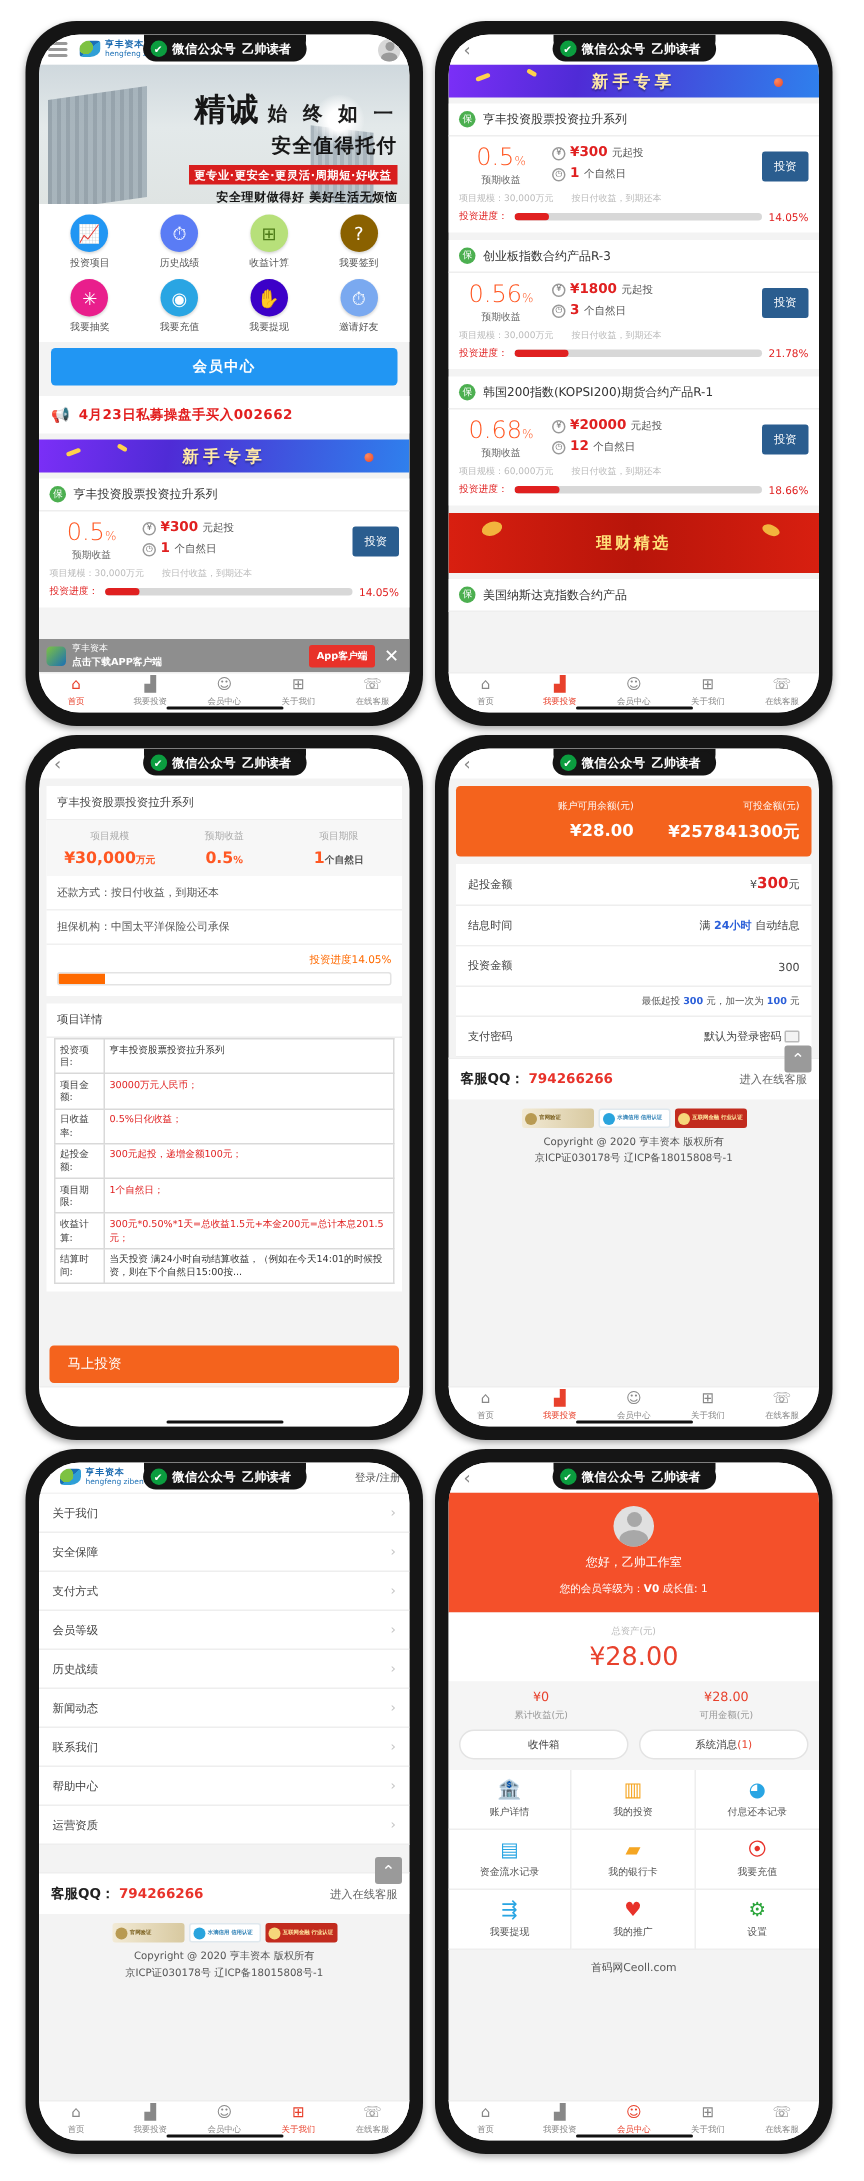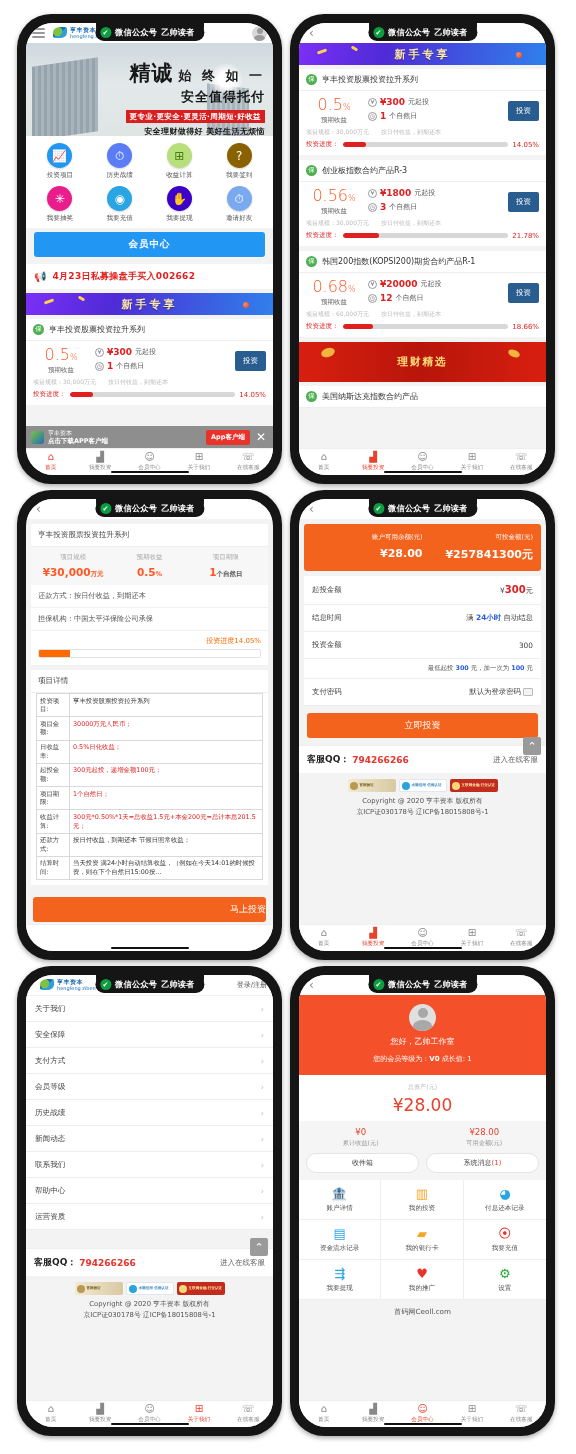--- a/index.html
+++ b/index.html
@@ -217,21 +217,21 @@
   .dprog .track { height:9px; background:#fff; border:1px solid #e3e3e3; border-radius:2px; overflow:hidden; }
   .dprog .track i { display:block; height:100%; background:#ff6a00; }
 
   .dtable { width:100%; border-collapse:collapse; font-size:6.4px; }
   .dtable td { border:1px solid #d9d9d9; padding:2.5px 3px; vertical-align:top; line-height:1.35; }
   .dtable td.k { width:33px; color:#444; }
   .dtable td.v { color:#e02020; }
   .dtable td.v.dark { color:#333; }
   .bigbtn {
     position:absolute; bottom:29px; left:7px; right:7px; background:#f4631d;
-    color:#fff; text-align:right; padding:6px 0; font-size:9px; border-radius:3px;
+    color:#fff; text-align:left; padding:6px 12px; font-size:9px; border-radius:3px;
     z-index:33;
   }
 
   
   .orangecard {
     background:#f4631d; color:#fff; margin:5px; border-radius:3px;
     display:flex; padding:9px 8px;text-align:right;
   }
   .orangecard .col { flex:1; }
   .orangecard .k { font-size:6.5px; opacity:.95; margin-bottom:5px; }
@@ -685,24 +685,20 @@
                   </tr>
               <tr>
                     <td class="k">项目期限:</td>
                     <td class="v">1个自然日；</td>
                   </tr>
               <tr>
                     <td class="k">收益计算:</td>
                     <td class="v">300元*0.50%*1天=总收益1.5元+本金200元=总计本息201.5元；</td>
                   </tr>
               <tr>
-                    <td class="k">还款方式:</td>
-                    <td class="v dark">按日付收益，到期还本 节假日照常收益；</td>
-                  </tr>
-              <tr>
                     <td class="k">结算时间:</td>
                     <td class="v dark">当天投资 满24小时自动结算收益，（例如在今天14:01的时候投资，则在下个自然日15:00按...</td>
                   </tr>
             </tbody>
               </table>
           </div>
         </div>
       </div>
 
       <div class="bigbtn">马上投资</div>
@@ -748,21 +744,20 @@
         <span class="rv">300</span>
       </div>
       <div class="fnote">
         <span>最低起投 </span><b>300</b><span> 元，加一次为 </span><b>100</b><span> 元</span>
       </div>
       <div class="frow">
         <span>支付密码</span>
         <span class="rv"><span>默认为登录密码</span><i class="pwdot"></i></span>
       </div>
 
-      <div class="submitbtn">立即投资</div>
 
       <div style="position:relative;">
         <div class="gotop" style="top:-8px;">⌃</div>
         <div class="qqrow">
           <span class="lab">客服QQ：</span>
           <span class="num">794266266</span>
           <span class="enter">进入在线客服</span>
         </div>
         <div class="certs">
           <div class="cert c1">

